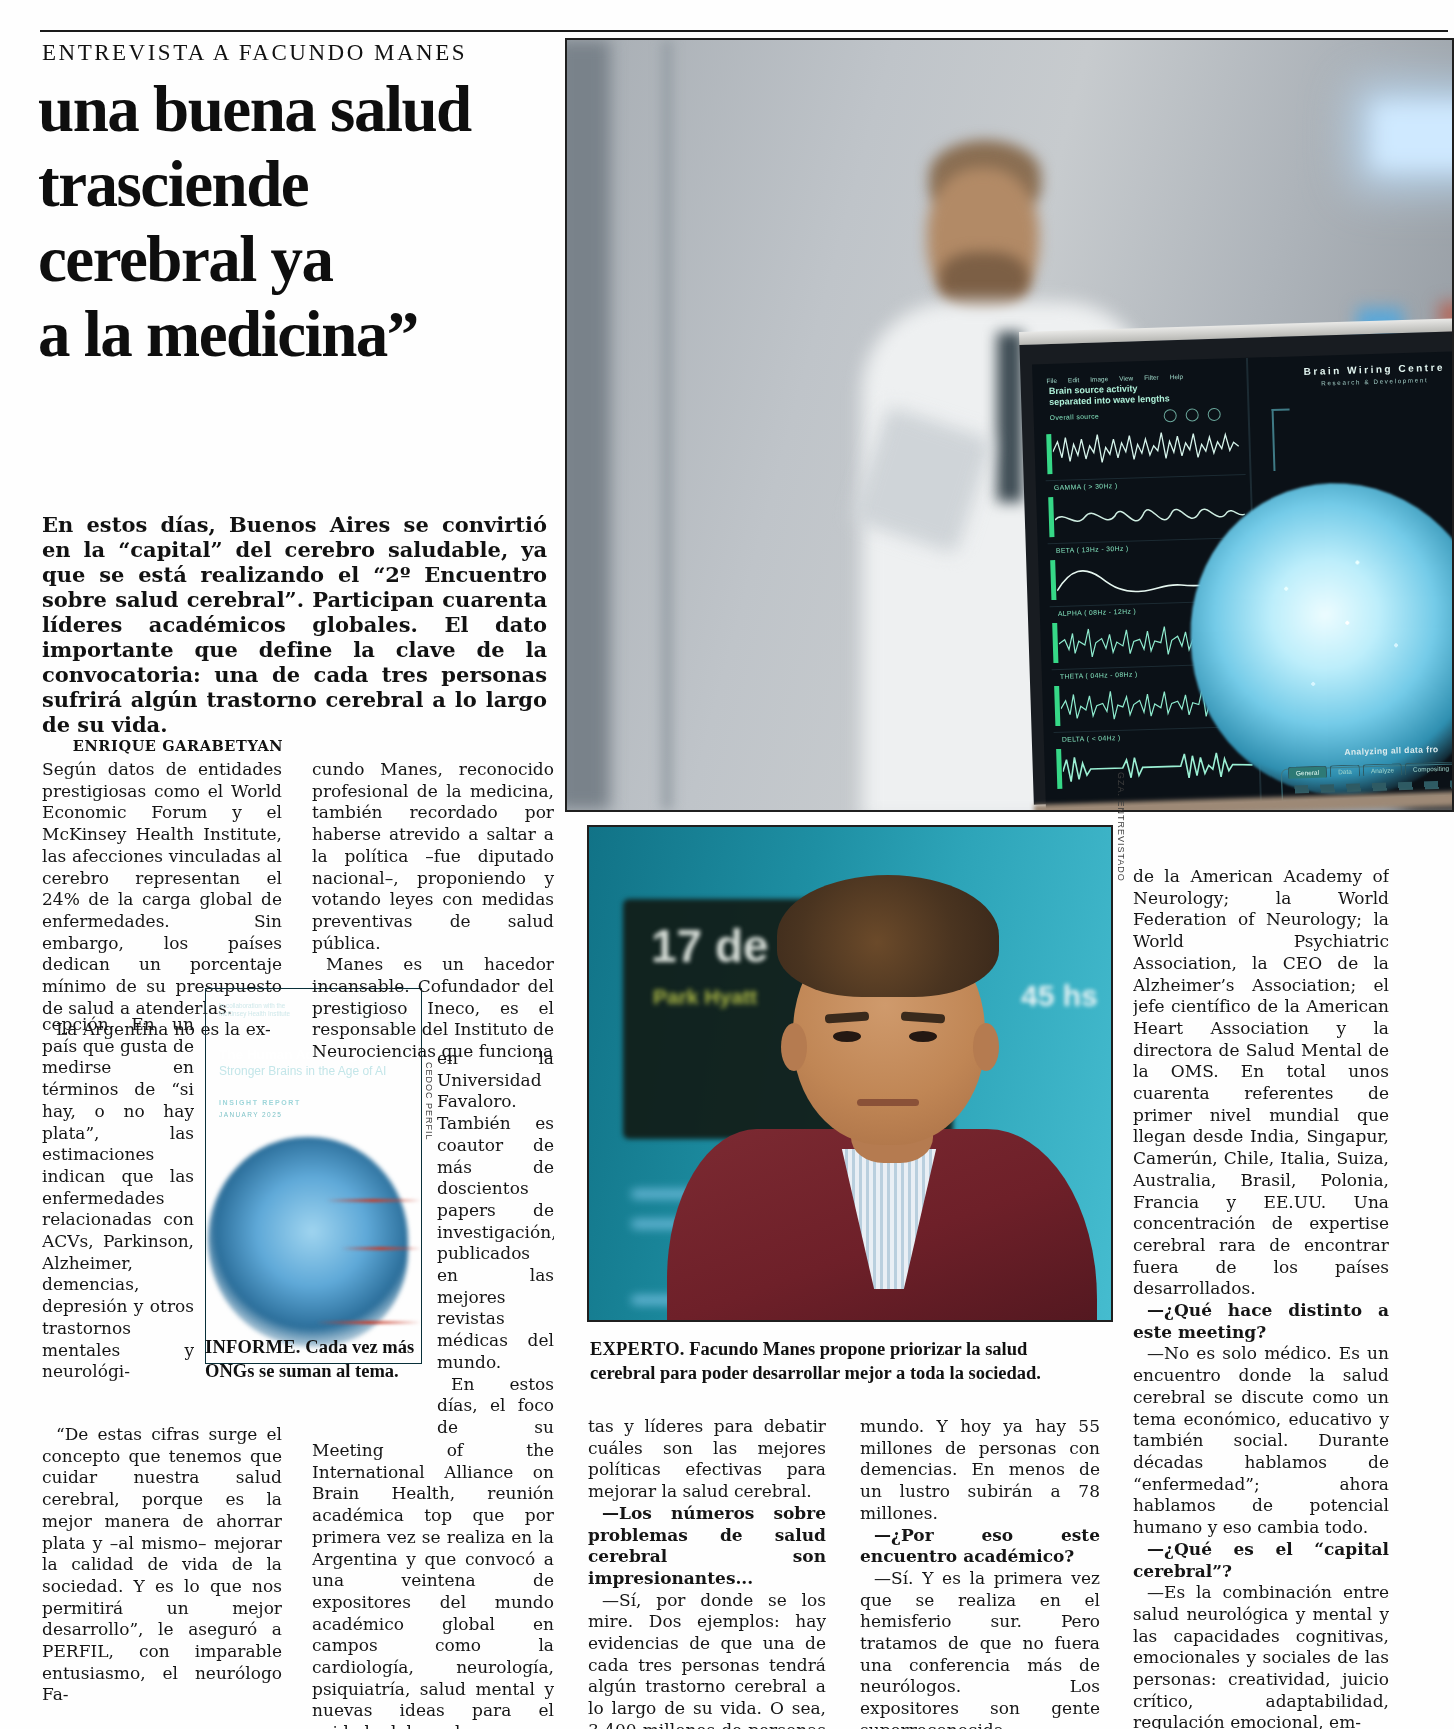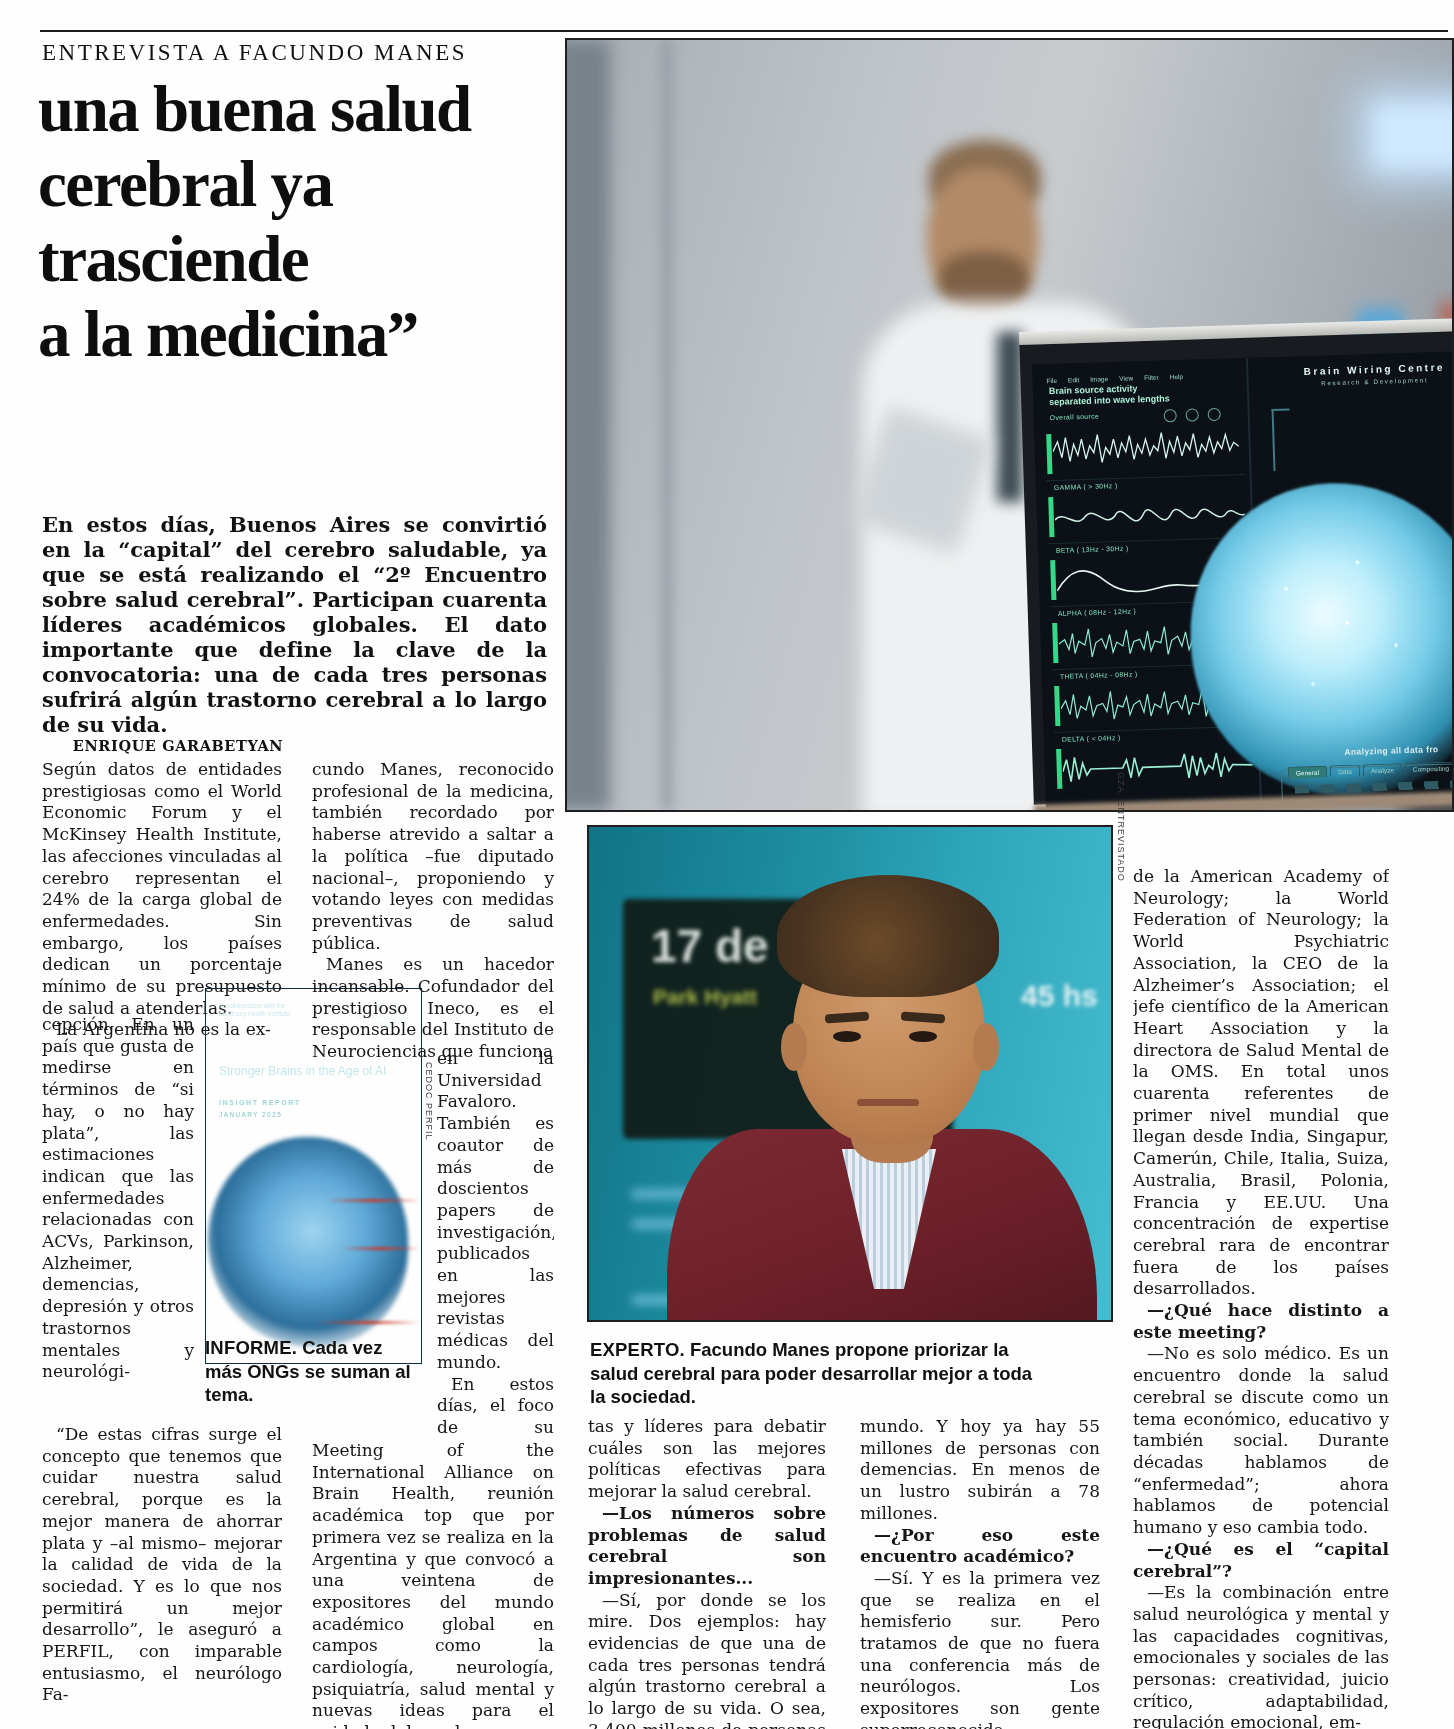--- a/index.html
+++ b/index.html
@@ -10,21 +10,21 @@
   .kicker{font-family:"Liberation Serif",serif;font-size:23px;letter-spacing:2.5px;color:#121212;white-space:nowrap;}
   .headline{font-family:"Liberation Serif",serif;font-weight:700;font-size:65px;line-height:75px;
             letter-spacing:-1.5px;color:#0e0e0e;}
   .lead{font-family:"DejaVu Serif",serif;font-weight:700;font-size:21px;line-height:25px;
         text-align:justify;color:#121212;}
   .byline{font-family:"DejaVu Serif",serif;font-weight:700;font-size:14.5px;letter-spacing:.6px;
           text-align:center;color:#121212;}
   .p{font-size:17px;line-height:21.7px;text-align:justify;margin:0;color:#151515;}
   .ind{text-indent:14px;}
   .q{font-weight:700;}
-  .cap{font-family:Liberation Sans, sans-serif;font-weight:700;font-size:18.5px;line-height:23.5px;color:#111;}
+  .cap{font-family:Liberation Serif, serif;font-weight:700;font-size:18.5px;line-height:23.5px;color:#111;}
   .cap .cap-lead{letter-spacing:.2px;}
   .vcred{font-family:"Liberation Sans",sans-serif;font-size:9px;letter-spacing:1px;color:#3d3d3d;
          writing-mode:vertical-rl;white-space:nowrap;}
   .photo{overflow:hidden;border:2px solid #1f1f1f;}
   
   .lab{background:linear-gradient(105deg,#a7adb3 0%,#bfc4c9 30%,#c7cbce 48%,#aeb4ba 70%,#8d949b 100%);}
   .blur{position:absolute;filter:blur(8px);}
   
   .monitor{position:absolute;left:452px;top:292px;width:468px;height:486px;transform:rotate(-1.8deg);
            transform-origin:top left;}
@@ -74,22 +74,22 @@
 <body>
 
 <div id="page">
 
   <div class="abs rule" style="left:40px;top:30px;width:1408px;height:2px;"></div>
 
   <div class="abs kicker" style="left:42px;top:40px;">ENTREVISTA A FACUNDO MANES</div>
 
   <div class="abs headline" style="left:38px;top:72px;width:530px;">
     <div>una buena salud</div>
+    <div>trasciende</div>
     <div>cerebral ya</div>
-    <div>trasciende</div>
     <div>a la medicina”</div>
   </div>
 
   <div class="abs lead" style="left:42px;top:512px;width:505px;">En estos días, Buenos Aires se convirtió en la “capital” del cerebro saludable, ya que se está realizando el “2º Encuentro sobre salud cerebral”. Participan cuarenta líderes académicos globales. El dato importante que define la clave de la convocatoria: una de cada tres personas sufrirá algún trastorno cerebral a lo largo de su vida.</div>
 
   <div class="abs photo lab" style="left:565px;top:38px;width:885px;height:770px;">
     <div class="blur" style="left:-12px;top:0;width:55px;height:770px;background:#79828a;"></div>
     <div class="blur" style="left:95px;top:0;width:10px;height:770px;background:#949da4;filter:blur(6px);"></div>
     <div class="blur" style="left:362px;top:100px;width:112px;height:70px;background:#8a6e52;border-radius:50% 50% 30% 30%;filter:blur(7px);"></div>
     <div class="blur" style="left:360px;top:128px;width:112px;height:140px;background:#b28a66;border-radius:46%;filter:blur(7px);"></div>

